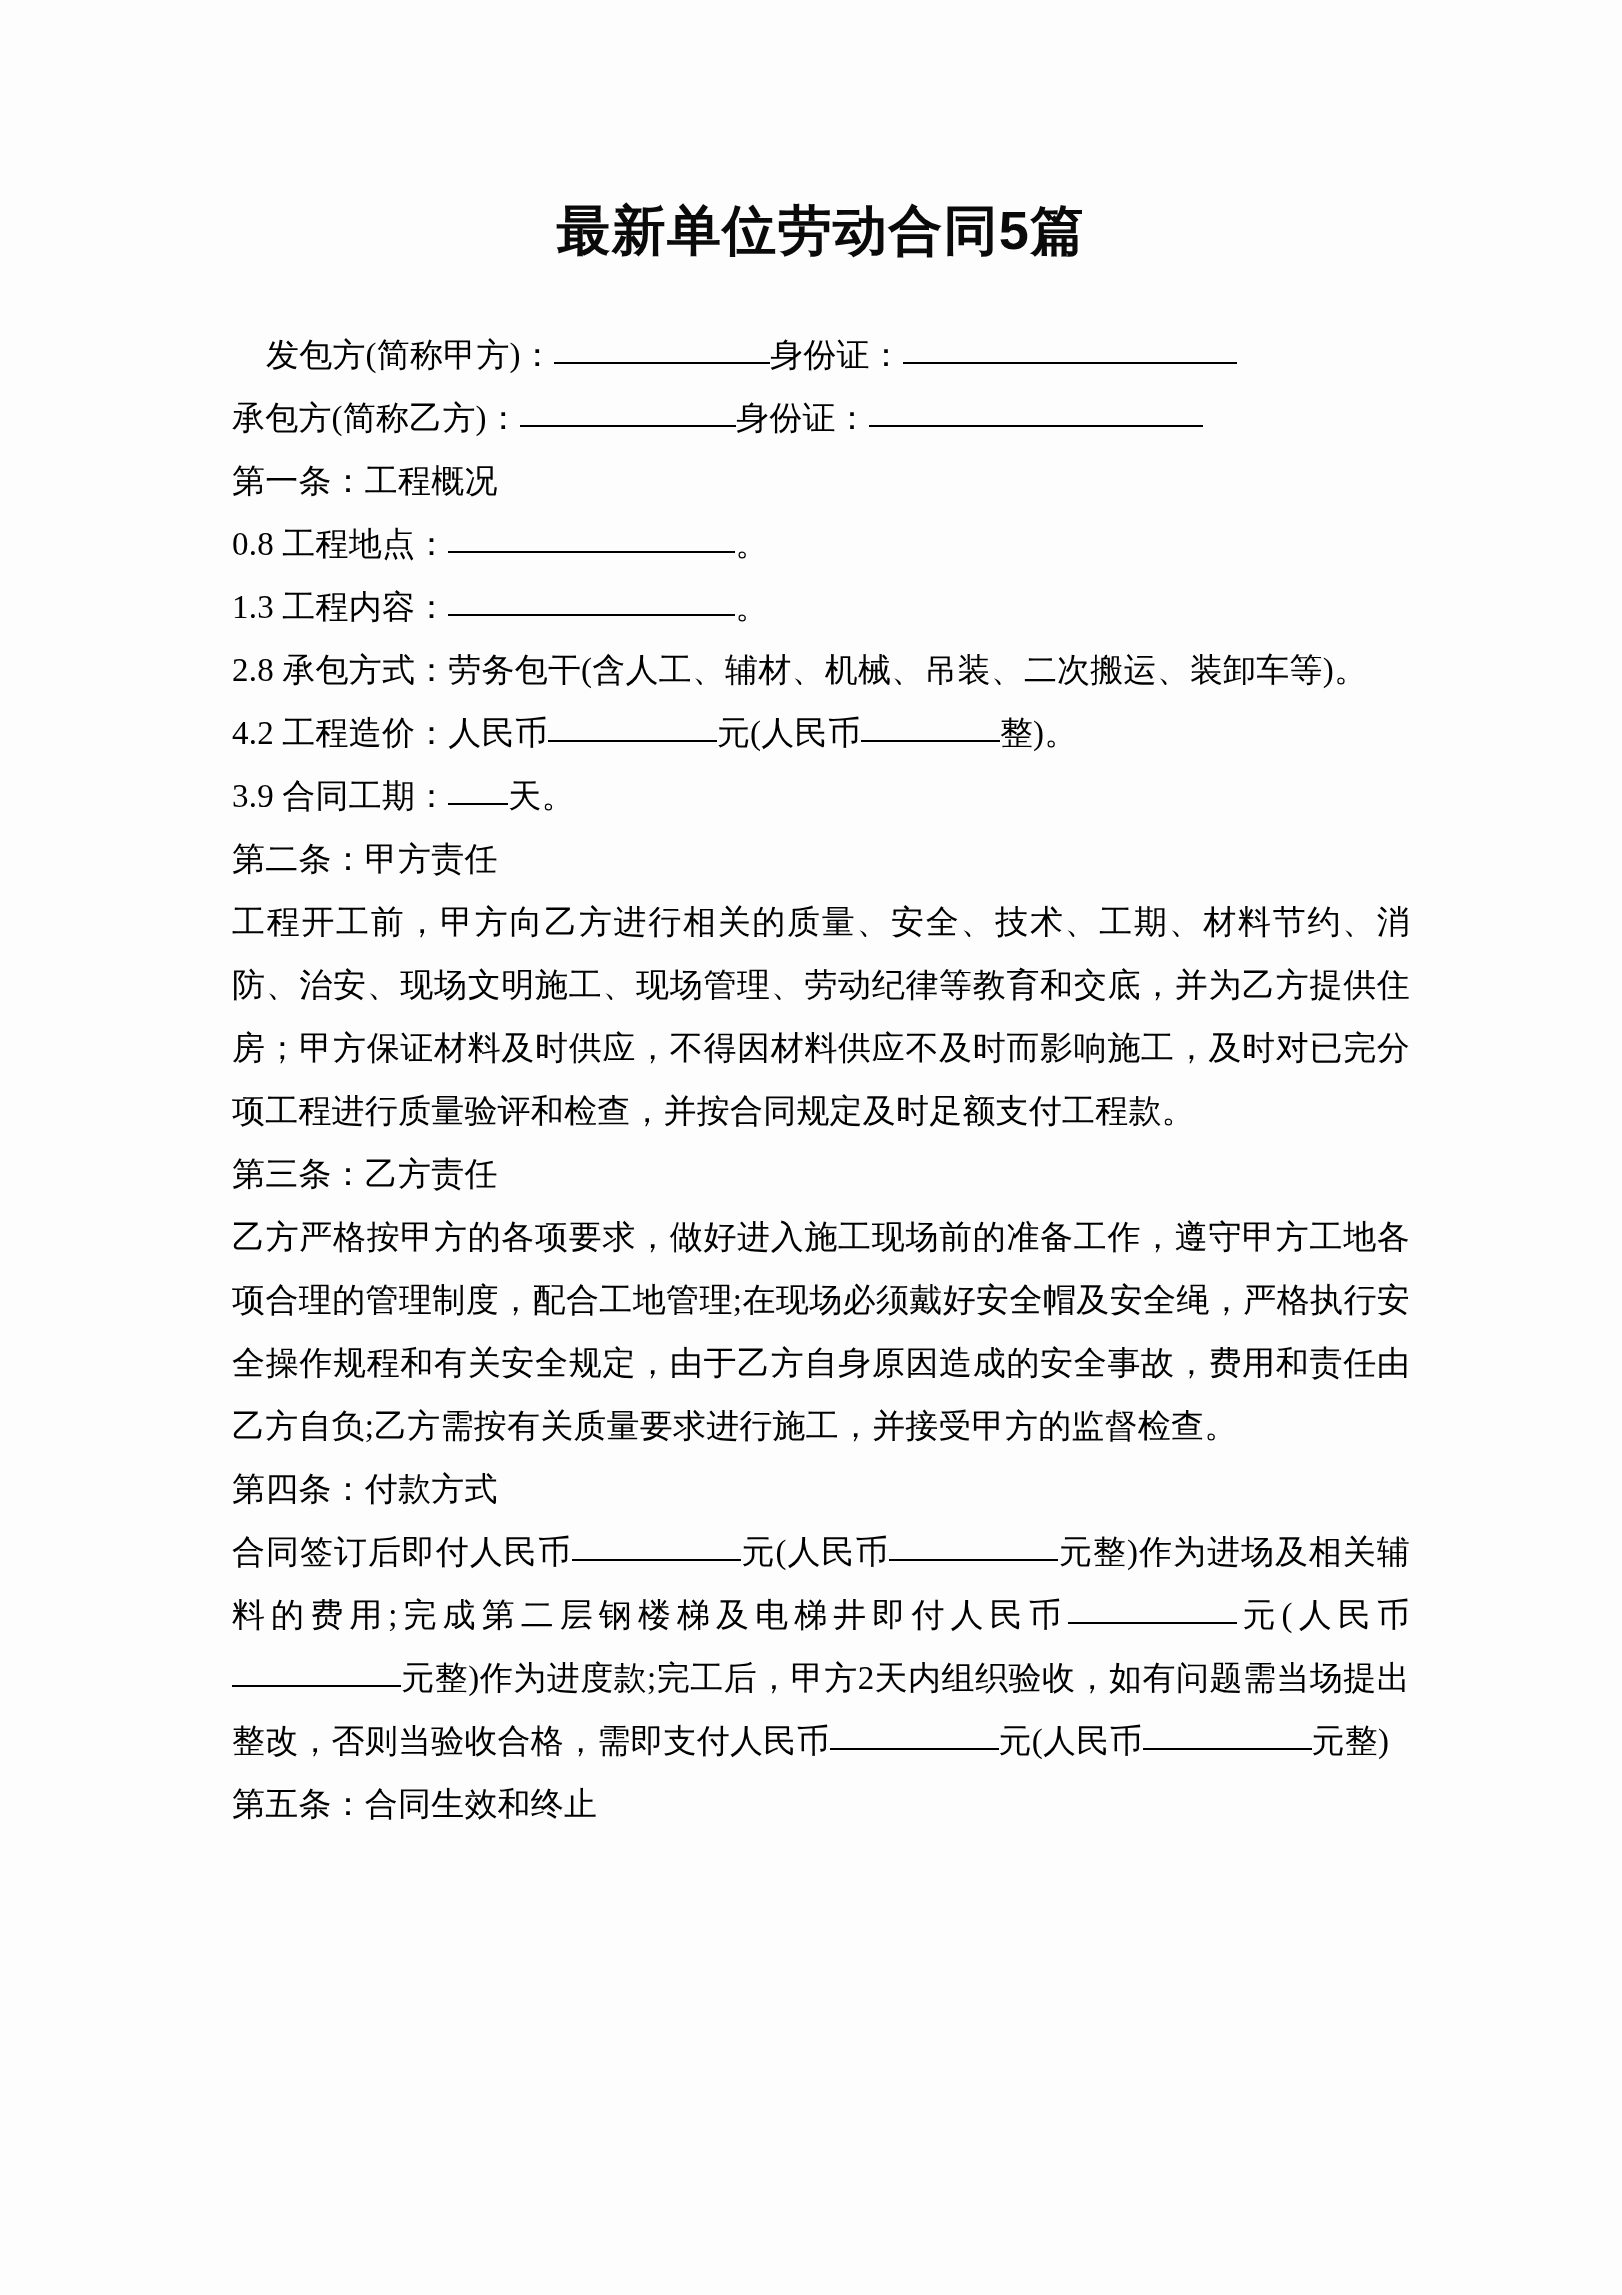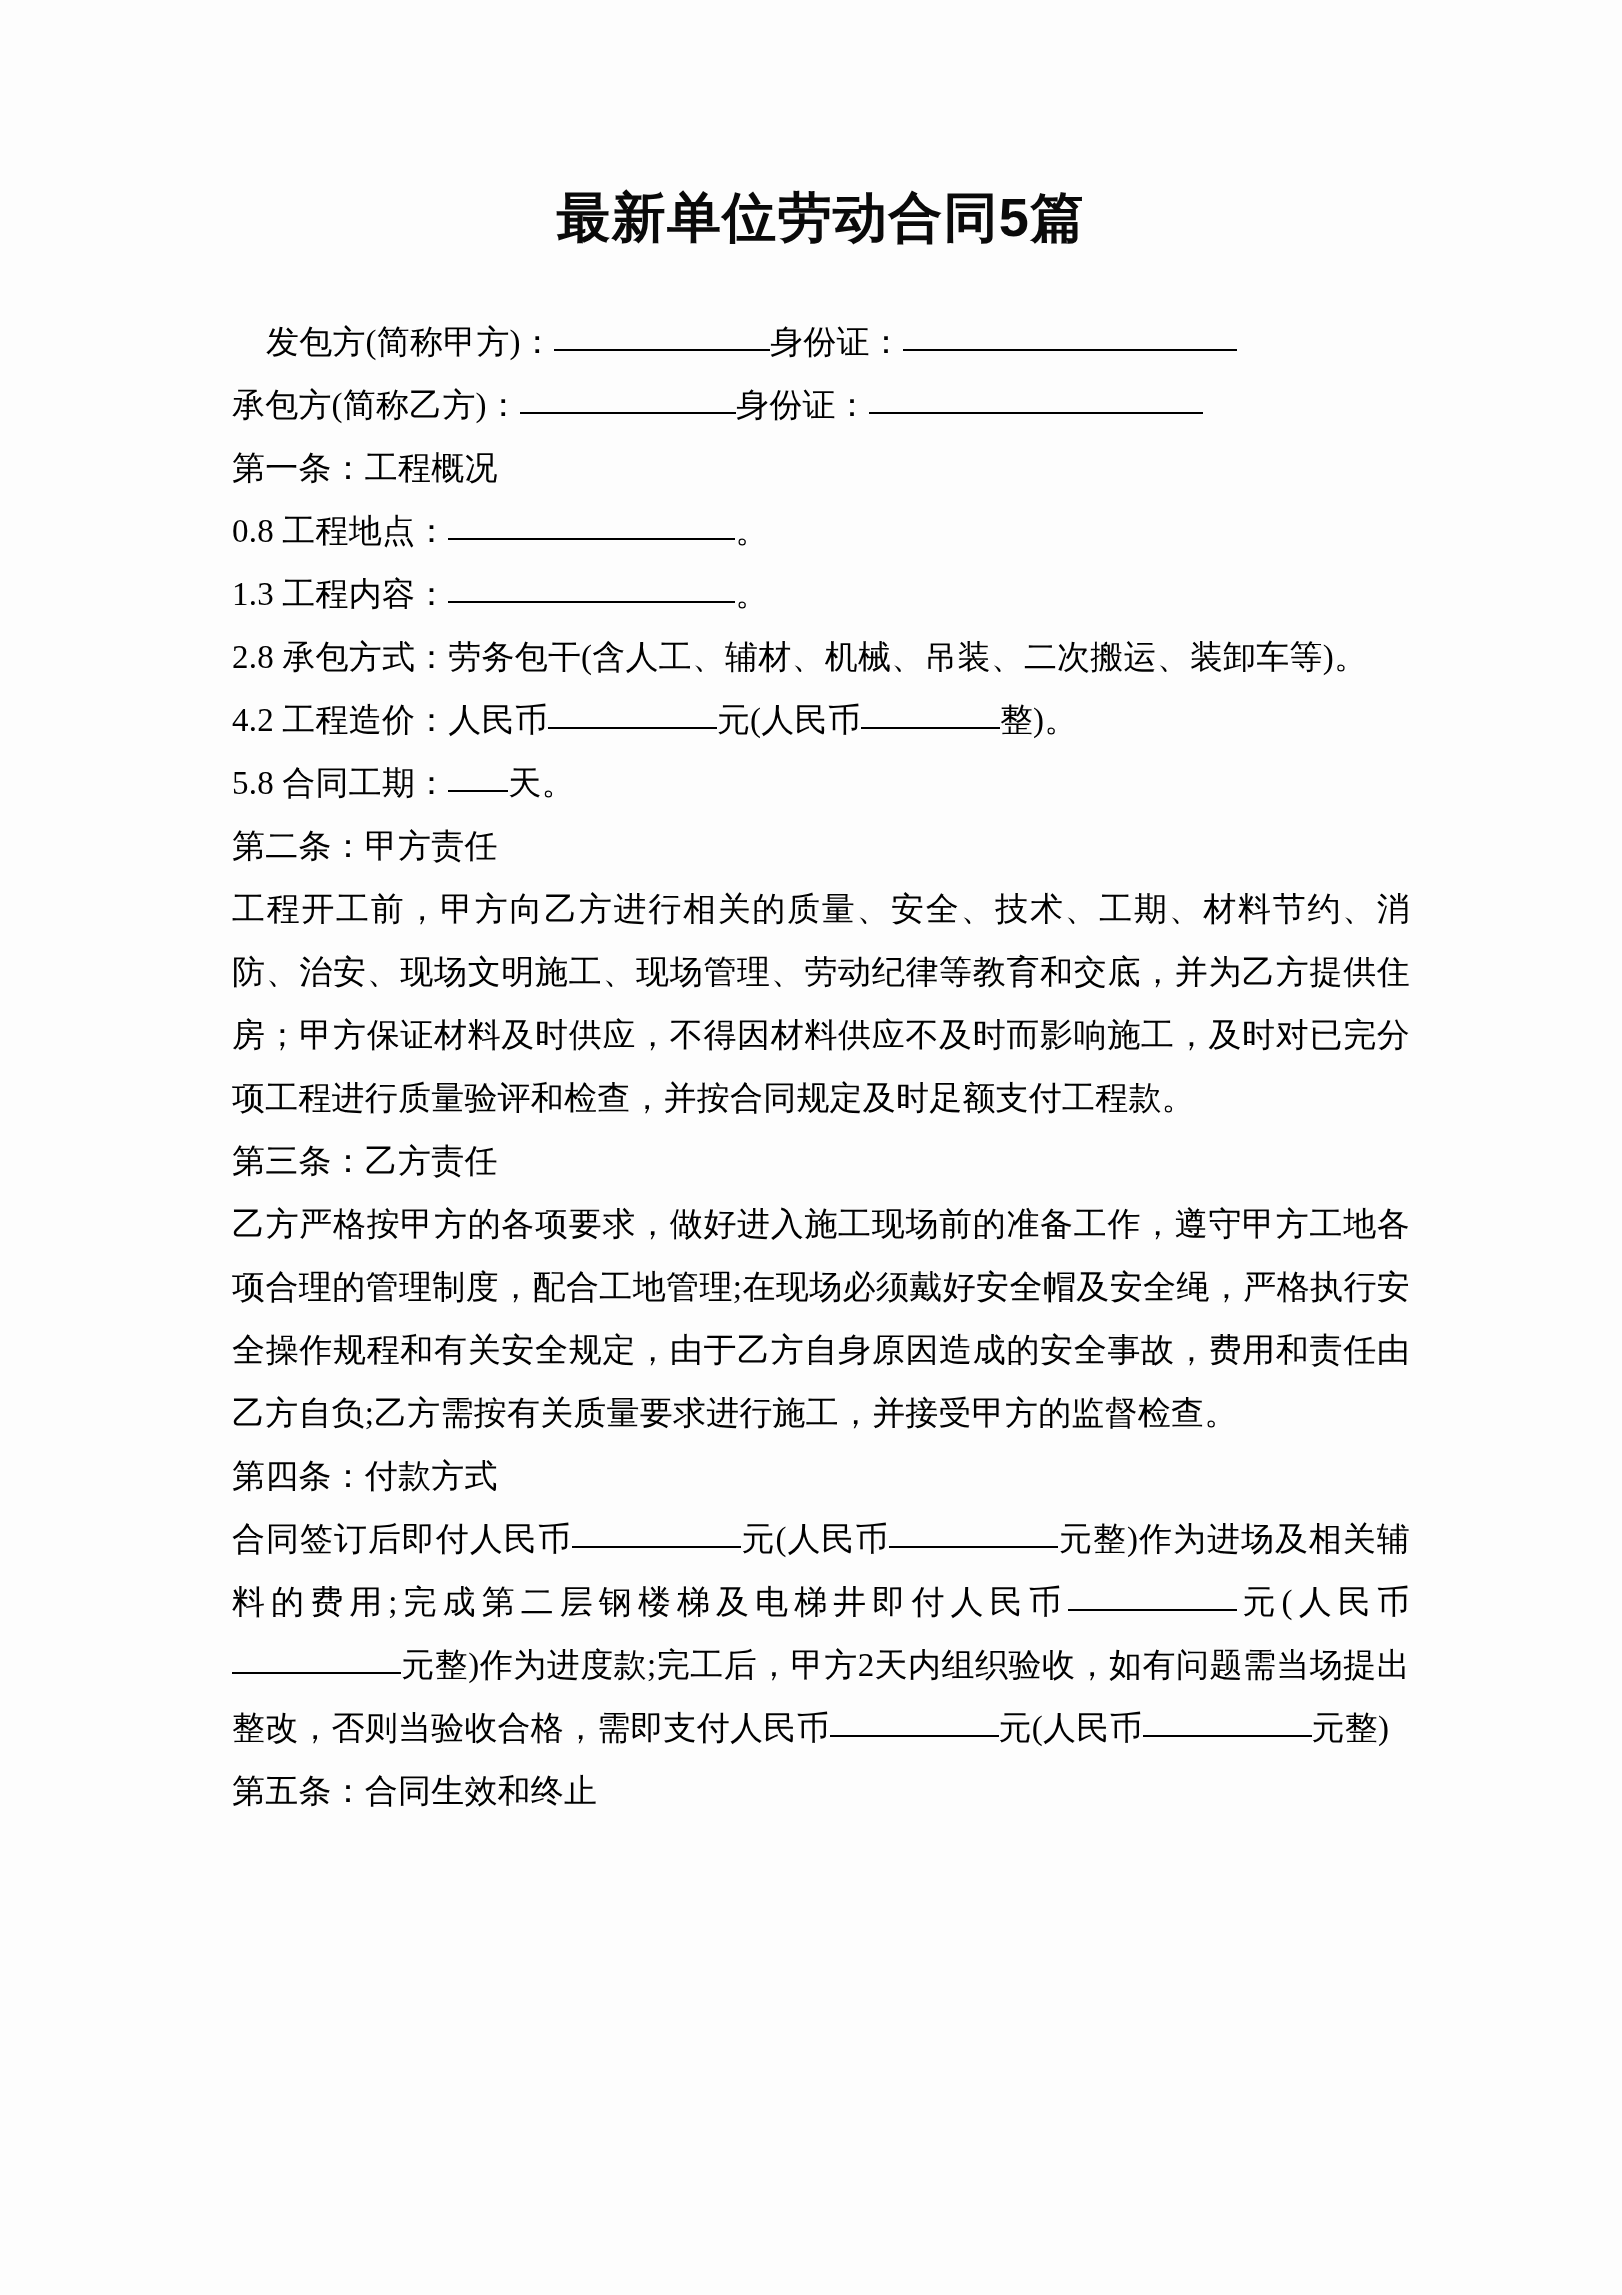--- a/index.html
+++ b/index.html
@@ -13,21 +13,21 @@
     height: 2295px;
     background: #fdfdfd;
     box-sizing: border-box;
     overflow: hidden;
     font-family: "Liberation Serif", "DejaVu Serif", serif;
     color: #000000;
   }
   .content {
     position: absolute;
     left: 232px;
-    top: 0;
+    top: 13px;
     width: 1178px;
   }
   .doc-title {
     font-family: "Liberation Sans", "DejaVu Sans", sans-serif;
     font-weight: bold;
     font-size: 54px;
     line-height: 1.15;
     text-align: center;
     letter-spacing: 1.3px;
     margin: 0;
@@ -90,21 +90,21 @@
       <p class="line section-head">第一条：工程概况</p>
 
       <p class="line"><span>0.8 工程地点：</span><span class="blank b-xxl"></span><span>。</span></p>
 
       <p class="line"><span>1.3 工程内容：</span><span class="blank b-xxl"></span><span>。</span></p>
 
       <p class="line">2.8 承包方式：劳务包干(含人工、辅材、机械、吊装、二次搬运、装卸车等)。</p>
 
       <p class="line"><span>4.2 工程造价：人民币</span><span class="blank b-lg"></span><span>元(人民币</span><span class="blank b-md"></span><span>整)。</span></p>
 
-      <p class="line"><span>5.8 合同工期：</span><span class="blank b-xs"></span><span>天。</span></p>
+      <p class="line"><span>3.9 合同工期：</span><span class="blank b-xs"></span><span>天。</span></p>
 
       <p class="line section-head">第二条：甲方责任</p>
 
       <p class="line">工程开工前，甲方向乙方进行相关的质量、安全、技术、工期、材料节约、消防、治安、现场文明施工、现场管理、劳动纪律等教育和交底，并为乙方提供住房；甲方保证材料及时供应，不得因材料供应不及时而影响施工，及时对已完分项工程进行质量验评和检查，并按合同规定及时足额支付工程款。</p>
 
       <p class="line section-head">第三条：乙方责任</p>
 
       <p class="line">乙方严格按甲方的各项要求，做好进入施工现场前的准备工作，遵守甲方工地各项合理的管理制度，配合工地管理;在现场必须戴好安全帽及安全绳，严格执行安全操作规程和有关安全规定，由于乙方自身原因造成的安全事故，费用和责任由乙方自负;乙方需按有关质量要求进行施工，并接受甲方的监督检查。</p>
 
       <p class="line section-head">第四条：付款方式</p>

